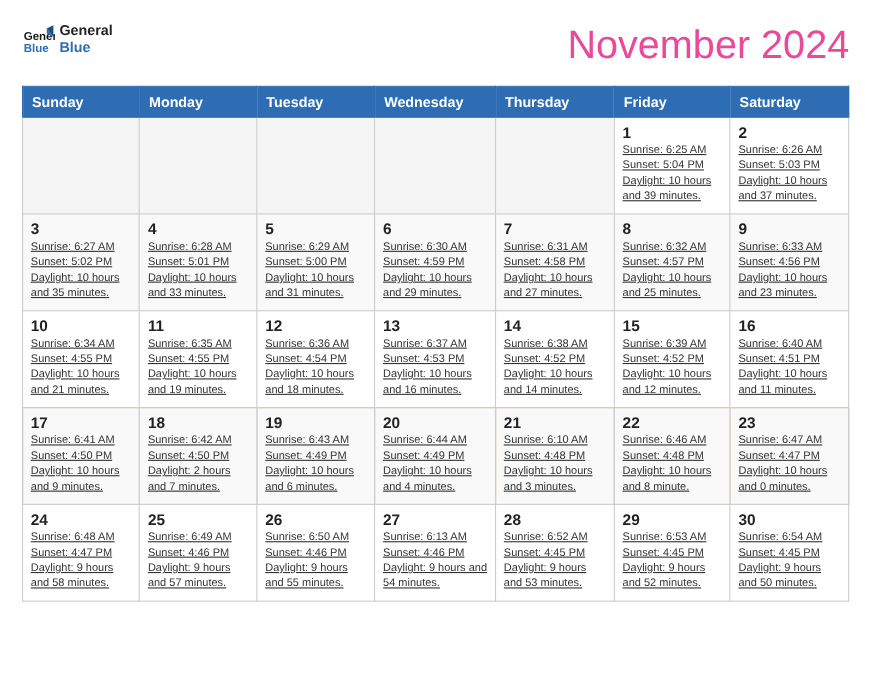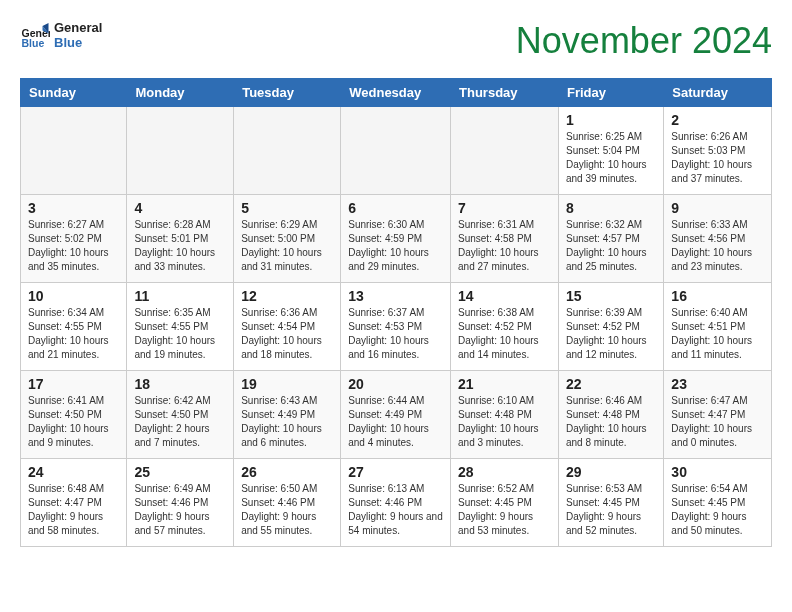--- a/index.html
+++ b/index.html
@@ -24,21 +24,21 @@
     .logo-icon {
       width: 30px;
       height: 30px;
     }
     .title-block {
       text-align: right;
     }
     .month-title {
       font-size: 36px;
       font-weight: normal;
-      color: #15803d;
+      color: #ec4899;
     }
     .location {
       font-size: 15px;
       color: #444;
     }
     .calendar {
       width: 100%;
       border-collapse: collapse;
     }
     .calendar th {
@@ -66,20 +66,21 @@
       font-size: 14px;
       font-weight: bold;
       color: #222;
       display: block;
       margin-bottom: 2px;
     }
     .day-info {
       font-size: 10px;
       color: #333;
       line-height: 1.4;
+      text-decoration: underline;
     }
     tr:nth-child(even) td:not(.empty) {
       background: #f9f9f9;
     }
   </style>
 </head>
 <body>
 
 <div class="header">
   <div class="logo">

